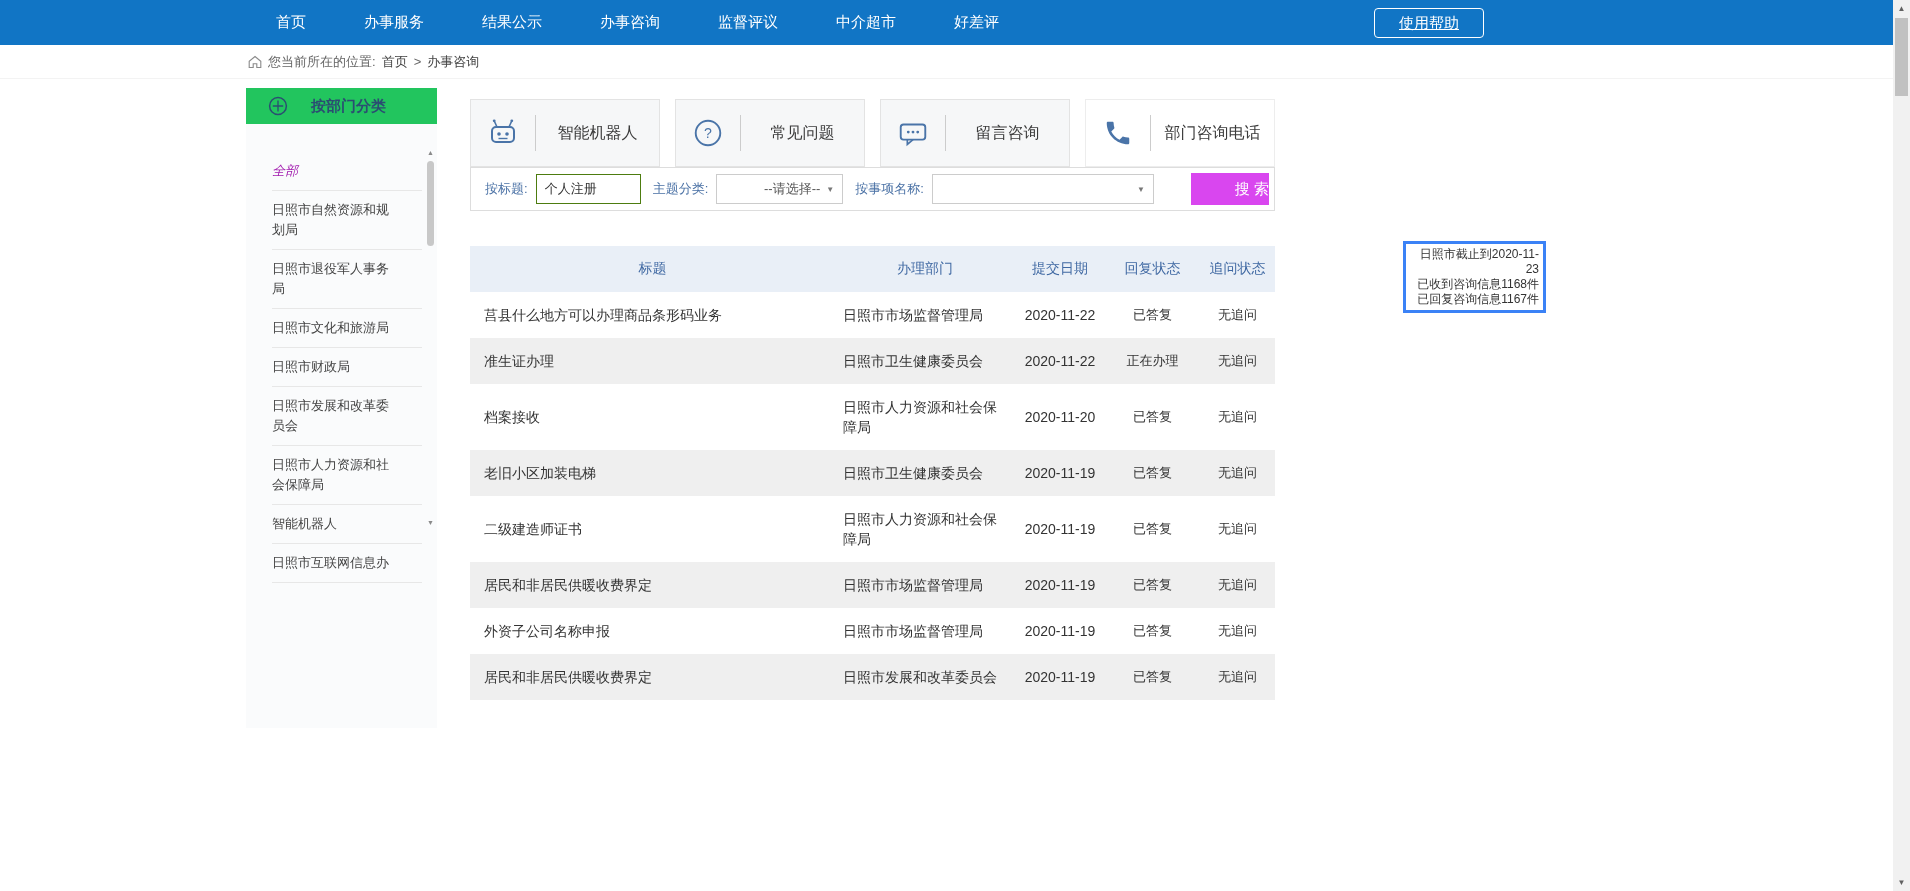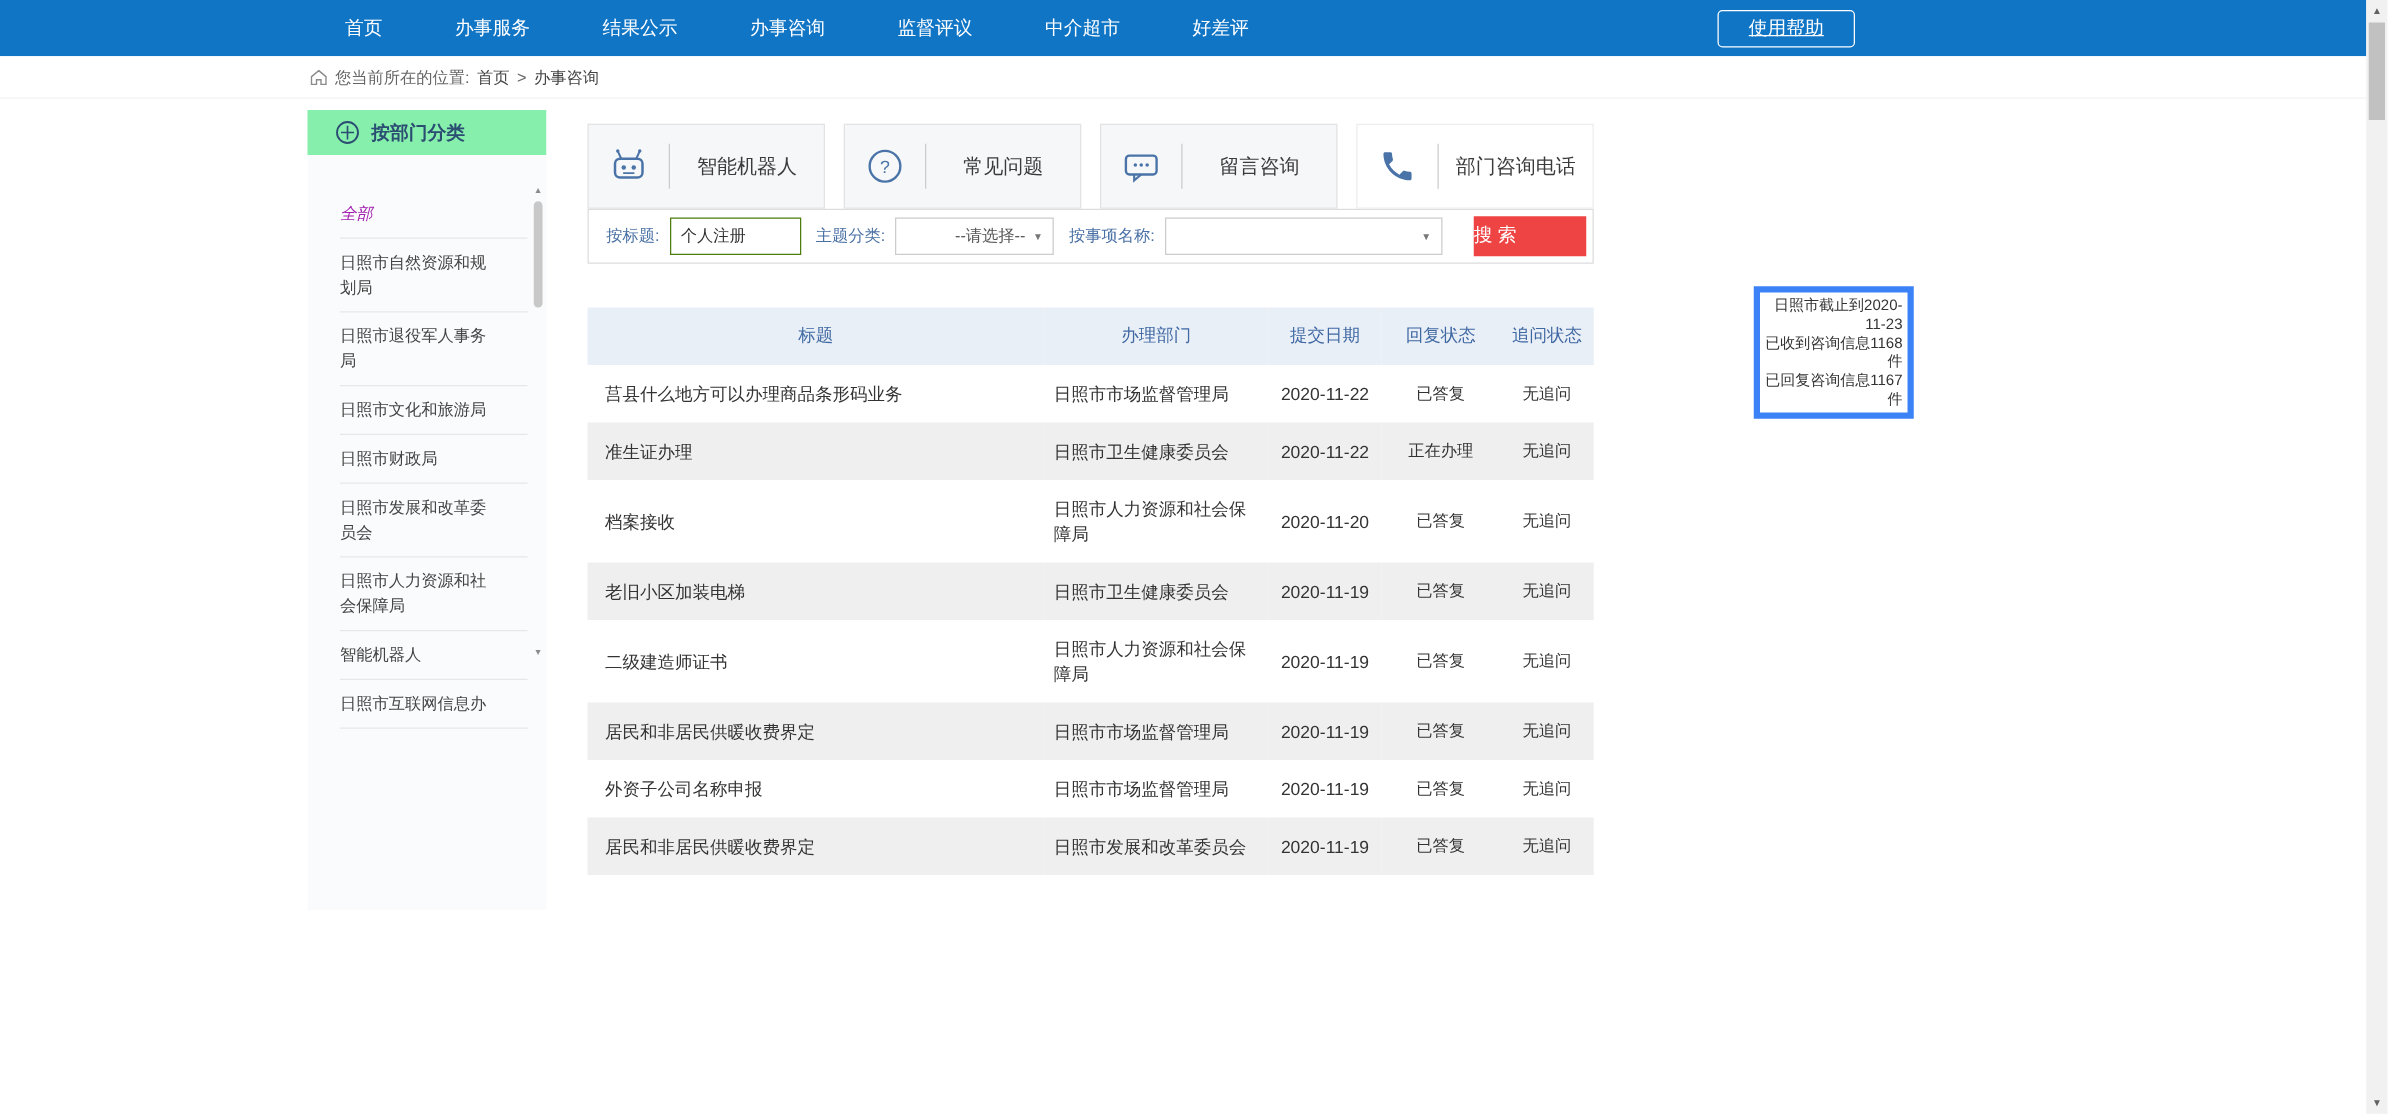--- a/index.html
+++ b/index.html
@@ -15,22 +15,22 @@
     text-align:center; line-height:28px; cursor:pointer; z-index:5;text-decoration:underline; }
 
   
   .breadcrumb { position:absolute; top:45px; left:0; right:17px; height:34px;
     display:flex; align-items:center; padding-left:248px; gap:6px;
     font-size:13px; color:#666; border-bottom:1px solid #f3f3f3; background:#fff; }
   .breadcrumb .crumb-link { color:#444; cursor:pointer; }
 
   
   .sidebar { position:absolute; left:246px; top:88px; width:191px; height:640px; background:#fafbfc; }
-  .sidebar-header { height:36px; background:#86efac; display:flex; align-items:center;
-    padding-left:22px; gap:9px; color:#2b4d72; font-size:15px; font-weight:bold; }
+  .sidebar-header { height:36px; background:#22c55e; display:flex; align-items:center;
+    padding-left:22px; gap:23px; color:#2b4d72; font-size:15px; font-weight:bold; }
   .side-list { padding:28px 0 0 26px; }
   .side-item { width:150px; padding:9px 26px 9px 0; border-bottom:1px solid #e7e7e7;
     font-size:13px; color:#444; line-height:20px; cursor:pointer; }
   .side-item.active { color:#a21caf;font-style:italic; }
   .side-scroll { position:absolute; right:2px; top:60px; width:9px; height:380px; }
   .side-scroll .sarrow { width:9px; height:10px; font-size:7px; color:#8a8a8a;
     text-align:center; line-height:10px; cursor:pointer; }
   .side-scroll .sarrow.down { position:absolute; bottom:0; left:0; }
   .side-thumb { position:absolute; top:13px; left:1px; width:7px; height:85px;
     background:#c8c8c8; border-radius:4px; cursor:pointer; }
@@ -52,40 +52,40 @@
   .s-label { color:#4a71a5; font-size:13px; margin-right:8px; white-space:nowrap; }
   .s-input { width:105px; height:30px; border:1px solid #4d7c0f; font-size:13px;
     padding:0 8px; color:#333; margin-right:12px; outline:none;
     font-family:"Liberation Sans","DejaVu Sans",sans-serif; }
   .s-select { height:30px; border:1px solid #ccc; background:#fff; display:flex;
     align-items:center; justify-content:flex-end; padding:0 8px;
     font-size:13px; color:#555; cursor:pointer; margin-right:12px; }
   .s-select .caret { font-size:8px; color:#777; margin-left:6px; }
   .sel-category { width:127px; }
   .sel-item { width:222px; }
-  .search-btn { margin-left:auto; width:90px; height:32px; background:#ef4444; color:#fff;
-    font-size:15px; text-align:left; line-height:32px; cursor:pointer; }
+  .search-btn { margin-left:auto; width:78px; height:32px; background:#d946ef; color:#fff;
+    font-size:15px; text-align:right; line-height:32px; cursor:pointer; }
 
   
   .tbl { margin-top:35px; width:805px; border-collapse:collapse; table-layout:fixed; }
   .tbl col.w0{width:365px;} .tbl col.w1{width:180px;} .tbl col.w2{width:90px;}
   .tbl col.w3{width:95px;} .tbl col.w4{width:75px;}
   .tbl thead th { height:46px; background:#e9eff7; color:#4069a3; font-size:14px;
     font-weight:normal; text-align:center; }
   .tbl tbody td { padding:13px 8px; font-size:14px; color:#333; line-height:20px;
     vertical-align:middle; }
   .tbl tbody tr { cursor:pointer; }
   .tbl tbody tr:nth-child(even) { background:#efefef; }
   .tbl td.c0 { padding-left:14px; text-align:left; }
   .tbl td.c1 { text-align:left; }
   .tbl td.c2 { text-align:center; }
   .tbl td.c3, .tbl td.c4 { text-align:center; font-size:13px; }
 
   
-  .stats { position:absolute; left:1403px; top:229px; width:128px; border:5px solid #3b82f6;
+  .stats { position:absolute; left:1403px; top:241px; width:143px; border:3px solid #3b82f6;
     background:#fff; padding:3px 4px; font-size:12px; color:#333; text-align:right;
     line-height:15px; }
 
   
   .pg-scroll { position:absolute; right:0; top:0; width:17px; height:891px;
     background:#f1f1f1; z-index:20; }
   .pg-arrow { height:17px; text-align:center; font-size:8px; color:#606060;
     line-height:17px; cursor:pointer; }
   .pg-arrow.down { position:absolute; bottom:0; width:100%; }
   .pg-thumb { position:absolute; top:18px; left:2px; width:13px; height:78px;

